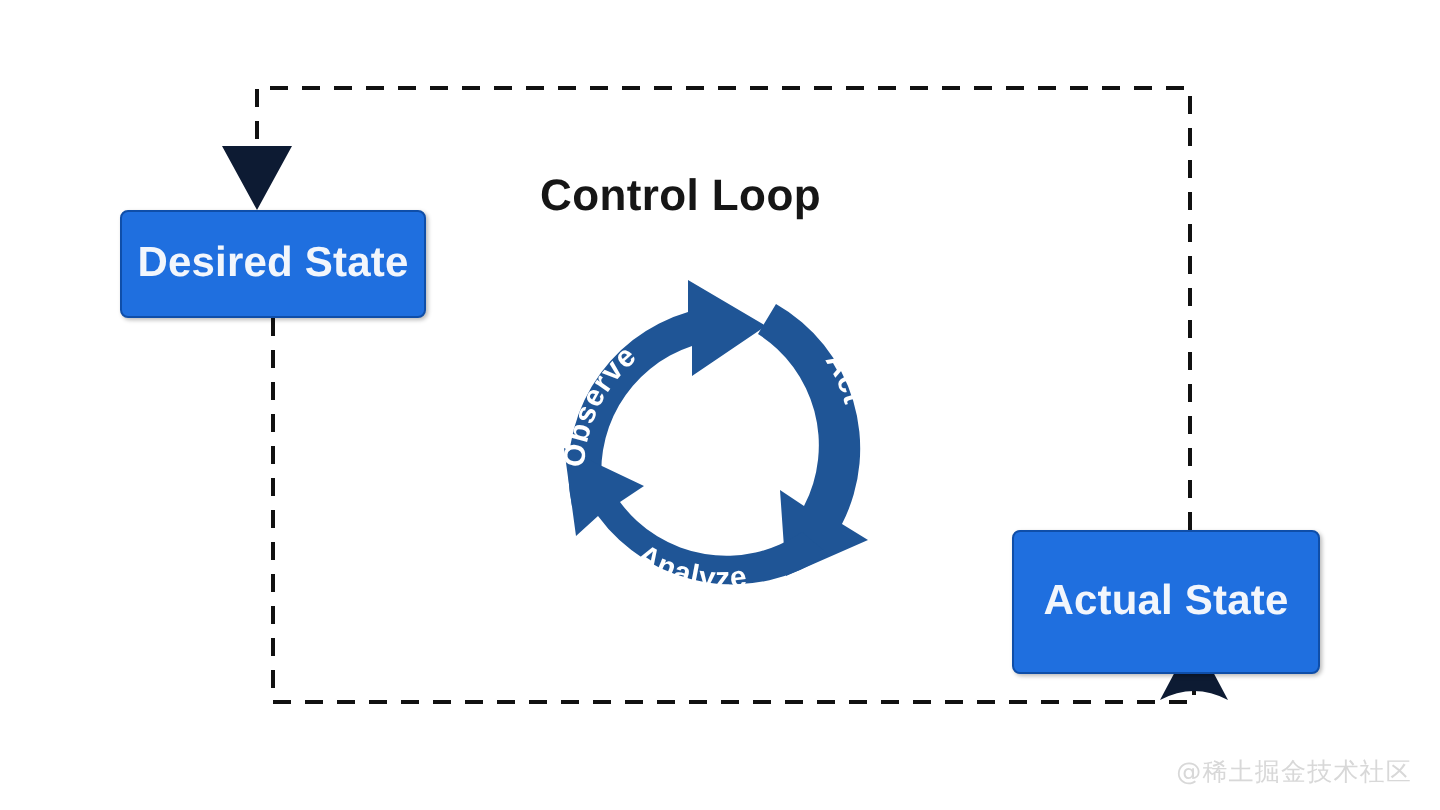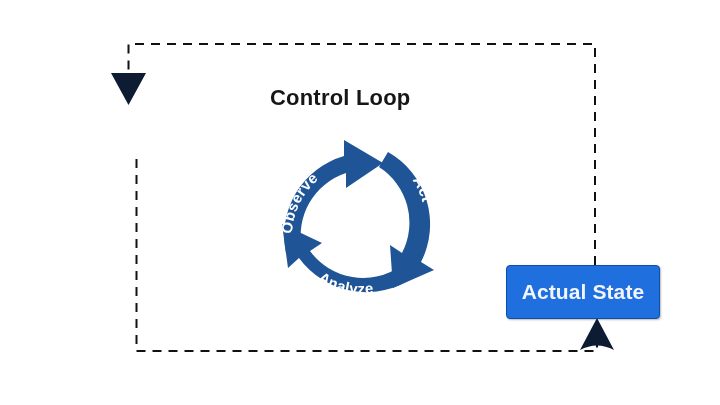--- a/index.html
+++ b/index.html
@@ -46,21 +46,21 @@
   #desired-state-box {
     left: 60px;
     top: 105px;
     width: 153px;
     height: 54px;
   }
   #actual-state-box {
     left: 506px;
     top: 265px;
     width: 154px;
-    height: 54px;
+    height: 72px;
   }
   #loop-title {
     position: absolute;
     left: 270px;
     top: 85px;
     width: 190px;
     text-align: left;
     font-size: 22px;
     font-weight: bold;
     color: #161616;
@@ -149,19 +149,23 @@
       </text>
       <text class="cyc-label">
         <textPath href="#arc-analyze" startOffset="12%">Analyze</textPath>
       </text>
 
     </g>
   </svg>
 
   <div id="loop-title">Control Loop</div>
 
+  <div class="state-box" id="desired-state-box">
+    <span class="state-box-label">Desired State</span>
+  </div>
 
   <div class="state-box" id="actual-state-box">
     <span class="state-box-label">Actual State</span>
   </div>
 
+  <div id="watermark">@稀土掘金技术社区</div>
 
 </div>
 
 </body></html>

